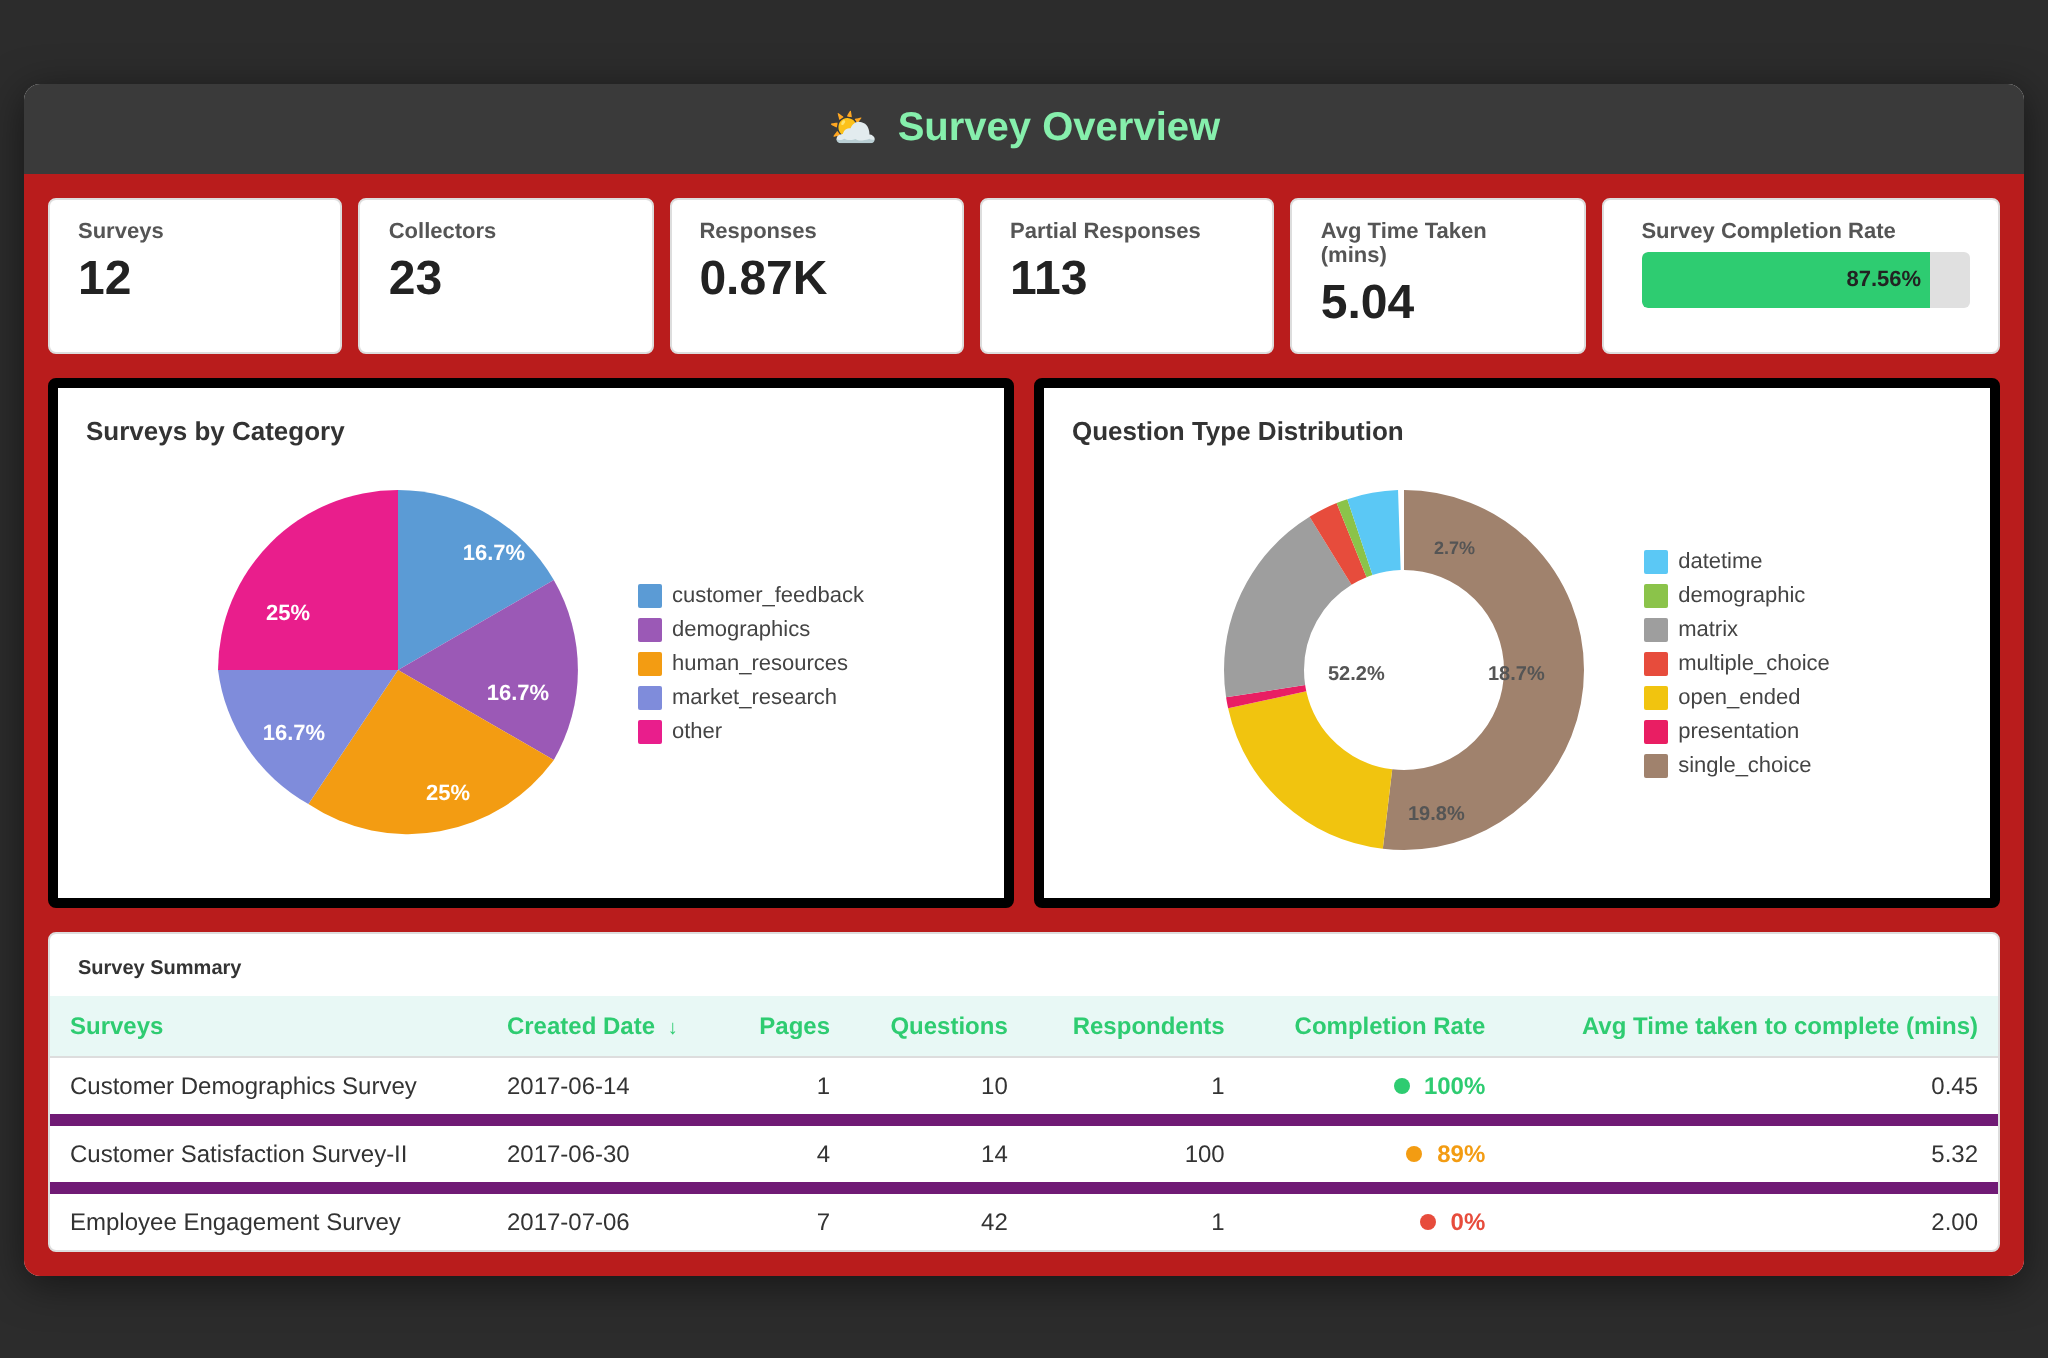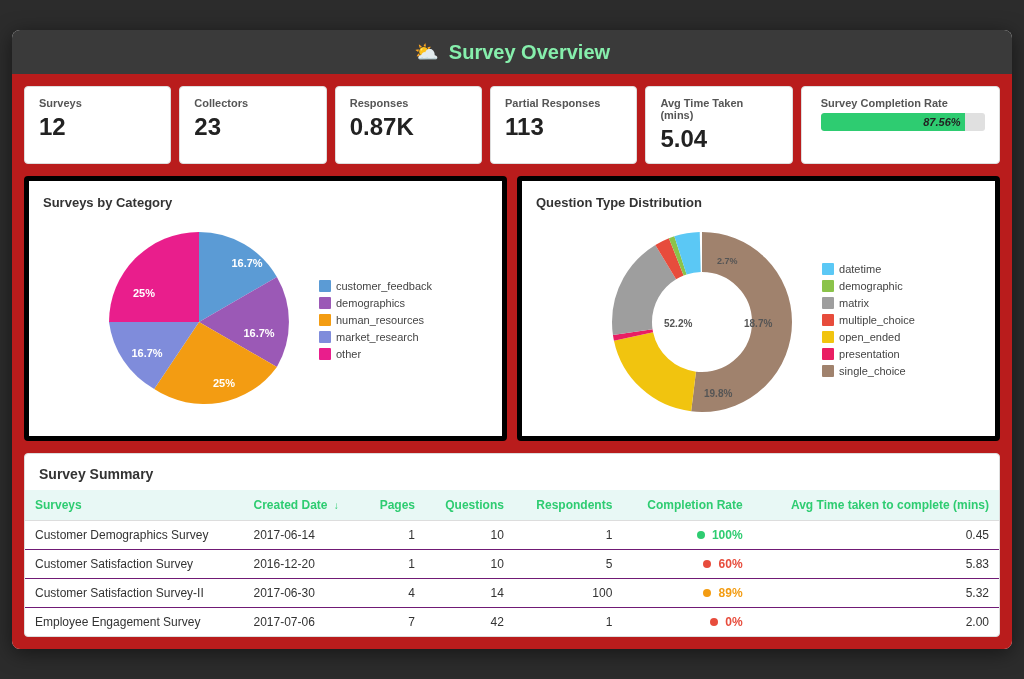--- a/index.html
+++ b/index.html
@@ -56,25 +56,24 @@
     }
     .stat-value {
       font-size: 24px;
       font-weight: 700;
       color: #222;
     }
     .stat-card.completion-rate { flex: 1.4; padding-left: 19px; }
     .completion-bar-container {
       background: #e0e0e0;
       border-radius: 3px;
-      height: 18px;
+      height: 28px;
       margin-top: 4px;
       position: relative;
       overflow: hidden;
-      font-style: italic;
     }
     .completion-bar-fill {
       background: #2ecc71;
       height: 100%;
       border-radius: 3px 0 0 3px;
       display: flex;
       align-items: center;
       justify-content: flex-end;
       padding-right: 4px;
     }
@@ -120,21 +119,21 @@
     .donut-svg { width: 200px; height: 200px; }
     
     
     .table-card {
       background: white;
       border-radius: 4px;
       border: 1px solid #ddd;
       overflow: hidden;
     }
     .table-title {
-      font-size: 14px;
+      font-size: 10px;
       font-weight: 700;
       color: #333;
       padding: 12px 14px 8px;
     }
     table {
       width: 100%;
       border-collapse: collapse;
       font-size: 12px;
     }
     thead tr {
@@ -142,21 +141,21 @@
     }
     thead th {
       padding: 8px 10px;
       text-align: left;
       color: #2ecc71;
       font-weight: 700;
       border-bottom: 1px solid #ddd;
       white-space: nowrap;
     }
     thead th.right { text-align: right; }
-    tbody tr { border-bottom: 1px solid #701a75; }
+    tbody tr { border-bottom: 6px solid #701a75; }
     tbody tr:last-child { border-bottom: none; }
     tbody td {
       padding: 7px 10px;
       color: #333;
     }
     tbody td.right { text-align: right; }
     .completion-dot {
       display: inline-block;
       width: 8px; height: 8px;
       border-radius: 50%;
@@ -339,32 +338,20 @@
     <td class="right">1</td>
     <td class="right">10</td>
     <td class="right">1</td>
     <td class="right">
       <span class="completion-dot" style="background:#2ecc71"></span>
       <span style="color:#2ecc71;font-weight:600;margin-top:40px;">100%</span>
     </td>
     <td class="right">0.45</td>
   </tr>
             <tr>
-    <td style="color:#333;">Customer Satisfaction Survey</td>
-    <td>2016-12-20</td>
-    <td class="right">1</td>
-    <td class="right">10</td>
-    <td class="right">5</td>
-    <td class="right">
-      <span class="completion-dot" style="background:#e74c3c"></span>
-      <span style="color:#e74c3c;font-weight:600;">60%</span>
-    </td>
-    <td class="right">5.83</td>
-  </tr>
-            <tr>
     <td style="color:#333;">Customer Satisfaction Survey-II</td>
     <td>2017-06-30</td>
     <td class="right">4</td>
     <td class="right">14</td>
     <td class="right">100</td>
     <td class="right">
       <span class="completion-dot" style="background:#f39c12"></span>
       <span style="color:#f39c12;font-weight:600;">89%</span>
     </td>
     <td class="right">5.32</td>

